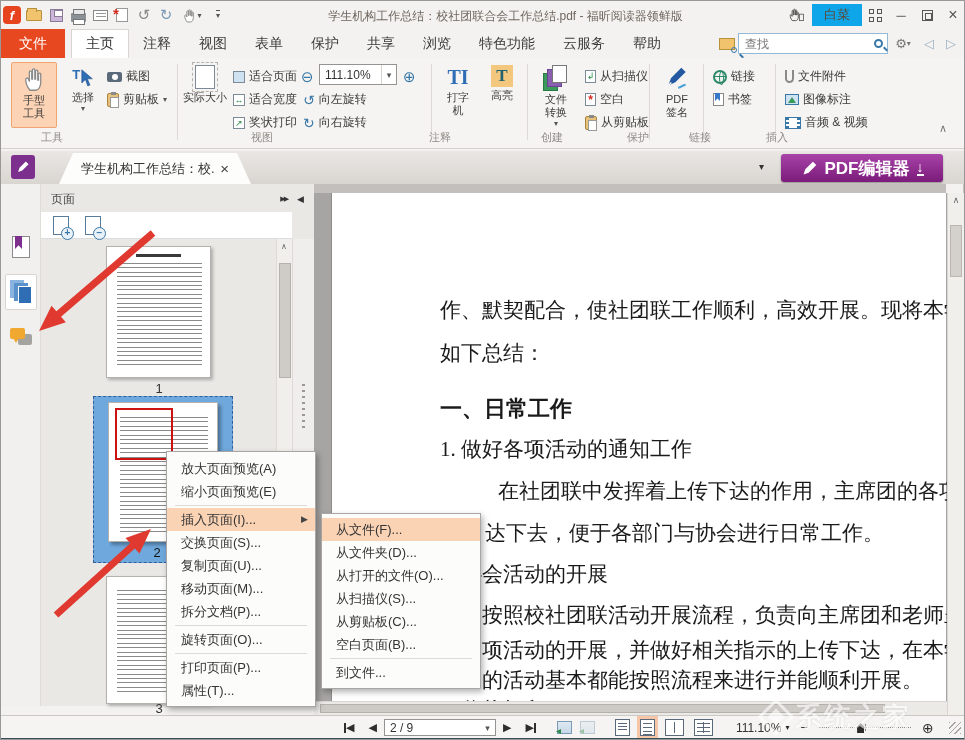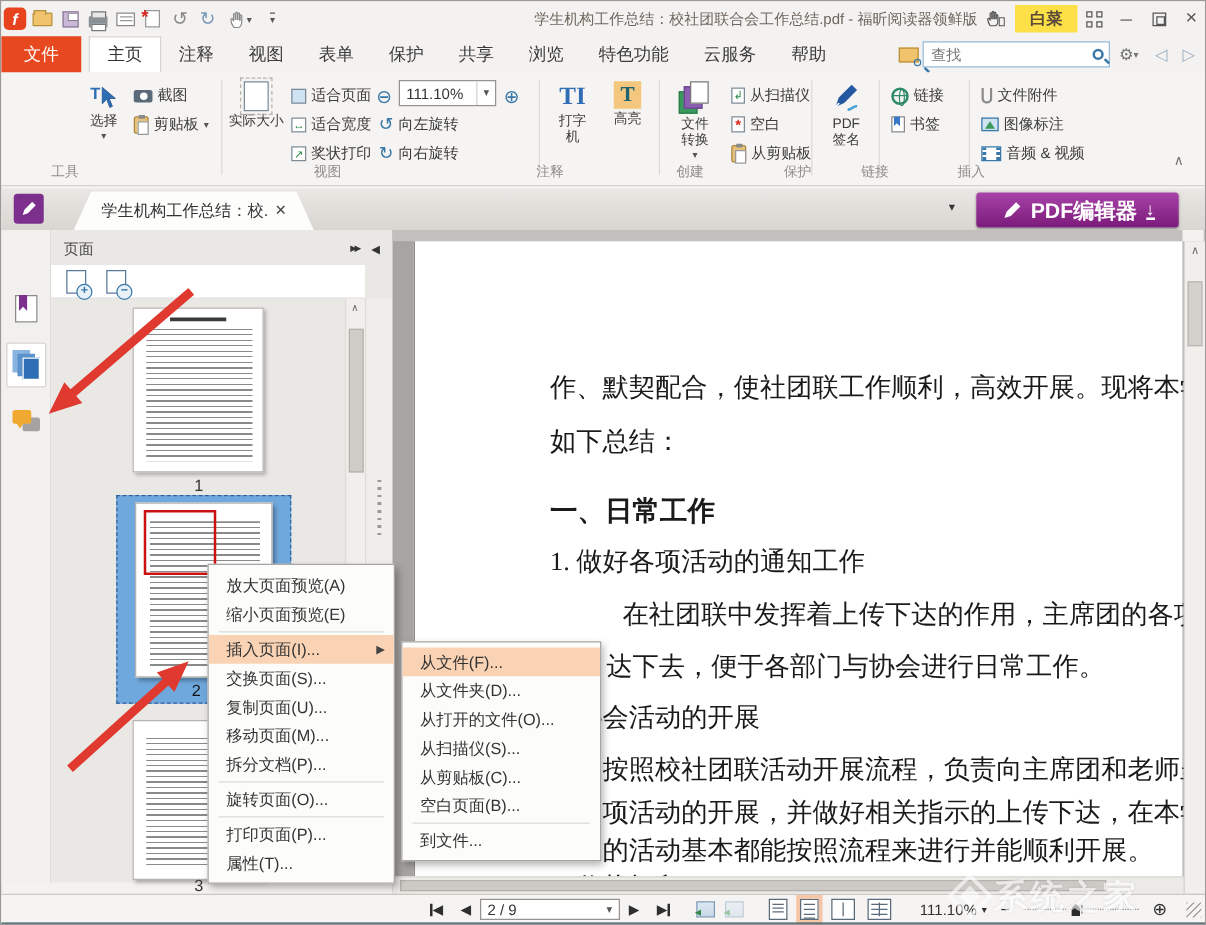--- a/index.html
+++ b/index.html
@@ -18,21 +18,21 @@
   .floppy-ic{width:13px;height:13px;background:#cbb8d8;border:1px solid #8a7a98;position:relative;}
   .floppy-ic:before{content:"";position:absolute;left:3px;top:0;width:7px;height:5px;background:#fff;border:1px solid #8a7a98;}
   .print-ic{width:15px;height:9px;background:#8a9298;border-radius:1px;position:relative;margin-top:4px;}
   .print-ic:before{content:"";position:absolute;left:2px;top:-4px;width:10px;height:4px;background:#e8e8e8;border:1px solid #777;}
   .print-ic:after{content:"";position:absolute;left:2px;bottom:-3px;width:10px;height:4px;background:#fff;border:1px solid #777;}
   .maildoc-ic{width:15px;height:11px;background:#fff;border:1px solid #888;position:relative;}
   .maildoc-ic:before{content:"";position:absolute;left:2px;top:2px;width:10px;height:1px;background:#999;box-shadow:0 3px 0 #999;}
   .newpage-ic{width:12px;height:14px;background:#fff;border:1px solid #999;position:relative;}
   .newpage-ic:before{content:"*";position:absolute;left:-4px;top:-4px;color:#d42a1c;font-size:15px;font-weight:bold;}
   #title-text{color:#6f675f;font-size:12px;}
-  #user-badge{background:#fde047;color:#5a4a3a;font-size:13px;padding:2px 12px;font-weight:bold;}
+  #user-badge{background:#0ea5e9;color:#5a4a3a;font-size:13px;padding:2px 12px;}
   .winbtn{width:26px;height:18px;display:flex;align-items:center;justify-content:center;color:#555;font-size:13px;}
   .grid-ic{width:13px;height:13px;position:relative;}
   .grid-ic i{position:absolute;width:5px;height:5px;border:1px solid #555;}
   .restore-ic{width:11px;height:11px;border:1px solid #555;position:relative;}
   .restore-ic:before{content:"";position:absolute;left:2px;top:2px;width:5px;height:5px;border:1px solid #555;}
   
   #menubar{left:0;top:28px;width:965px;height:29px;background:#f4f2f0;}
   .mtab{height:29px;display:flex;align-items:center;padding:0 14px;font-size:14px;color:#3c3c3c;}
   .mtab.file{background:#e8481f;color:#fff;padding:0 18px;}
   .mtab.active{background:#fff;border:1px solid #d8d5d2;border-bottom:none;color:#333;}
@@ -193,21 +193,21 @@
       </div>
     <div class="qat-btn" style="width:30px;">
       <svg width="15" height="15" viewBox="0 0 20 22">
           <path d="M6.5 20.5C4.5 18 3 14.5 3 11.5c0-1.6 1.8-1.8 2.3-.4l.8 2V5.2c0-1.5 2-1.5 2 0V11h.6V3.6c0-1.5 2-1.5 2 0V11h.6V4.6c0-1.4 1.9-1.4 1.9 0V12h.6V7c0-1.4 1.9-1.4 1.9 0v6.8c0 3.4-1.7 6.7-4 6.7z" fill="#fff" stroke="#8a8a8a" stroke-width="1.4"></path>
         </svg>
       <span style="font-size:8px;color:#555;">▾</span>
     </div>
     <div class="qat-btn">
         <span style="font-size:8px;color:#555;border-top:1px solid #555;">▾</span>
       </div>
-    <div style="flex:1;text-align:right;"><span id="title-text">学生机构工作总结：校社团联合会工作总结.pdf - 福昕阅读器领鲜版</span></div>
+    <div style="flex:1;text-align:center;"><span id="title-text">学生机构工作总结：校社团联合会工作总结.pdf - 福昕阅读器领鲜版</span></div>
     <div class="qat-btn" style="width:30px;">
       <svg width="16" height="16" viewBox="0 0 20 20">
           <path d="M4 17c-1.5-2-2.5-4.5-2.5-6.5 0-1.2 1.4-1.3 1.8-.3l.6 1.5V5c0-1.2 1.6-1.2 1.6 0v5h.5V3.5c0-1.2 1.6-1.2 1.6 0V10h.5V4.5c0-1.1 1.5-1.1 1.5 0V10h.5V7c0-1.1 1.5-1.1 1.5 0v5.5c0 2.6-1.3 4.5-3.3 4.5z" fill="none" stroke="#555" stroke-width="1.2"></path>
           <rect x="13" y="9" width="5" height="8" fill="none" stroke="#555"></rect>
         </svg>
     </div>
     <div id="user-badge">白菜</div>
     <div class="winbtn">
       <span class="grid-ic">
           <i style="left:0;top:0;"></i>
@@ -255,20 +255,26 @@
     <div class="qat-btn">
         <span style="color:#9ab0c4;">◁</span>
       </div>
     <div class="qat-btn" style="margin-right:4px;">
         <span style="color:#9ab0c4;">▷</span>
       </div>
   </div>
 
   <div id="ribbon" class="abs">
 
+    <div class="rbig hand-hl" style="left:10px;width:46px;">
+      <svg width="26" height="26" viewBox="0 0 20 22">
+          <path d="M6.5 20.5C4.5 18 3 14.5 3 11.5c0-1.6 1.8-1.8 2.3-.4l.8 2V5.2c0-1.5 2-1.5 2 0V11h.6V3.6c0-1.5 2-1.5 2 0V11h.6V4.6c0-1.4 1.9-1.4 1.9 0V12h.6V7c0-1.4 1.9-1.4 1.9 0v6.8c0 3.4-1.7 6.7-4 6.7z" fill="#fff" stroke="#8a8a8a" stroke-width="1.1"></path>
+        </svg>
+      <span class="lbl" style="width:30px;">手型工具</span>
+    </div>
     <div class="rbig" style="left:62px;width:40px;">
       <svg width="24" height="24" viewBox="0 0 20 20">
           <text x="1" y="12" font-size="11" fill="#2f6eb5" font-family="serif" font-weight="bold">T</text>
           <path d="M9 4l0 11 3-3 2 5.5 1.8-.8-2.2-5.2 4.2 0z" fill="#2f6eb5" stroke="#1d4e8a" stroke-width=".5"></path>
         </svg>
       <span class="lbl">选择</span>
       <span style="font-size:8px;color:#555;">▾</span>
     </div>
     <div class="rsm" style="left:106px;top:8px;">
       <span class="cam-ic"></span>

